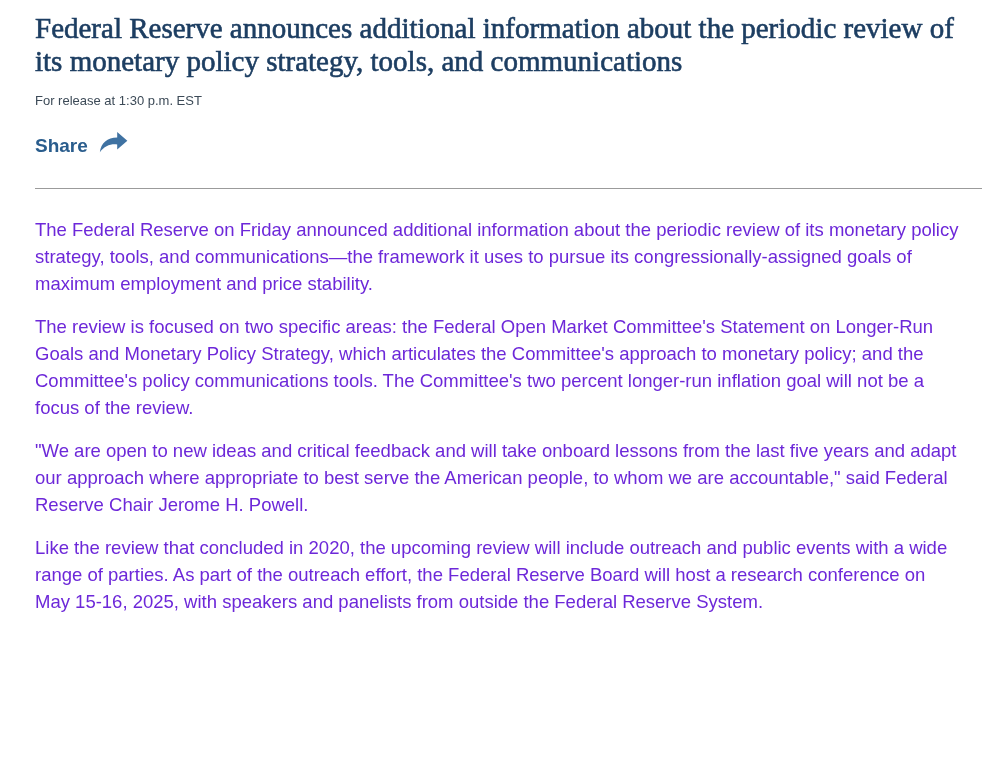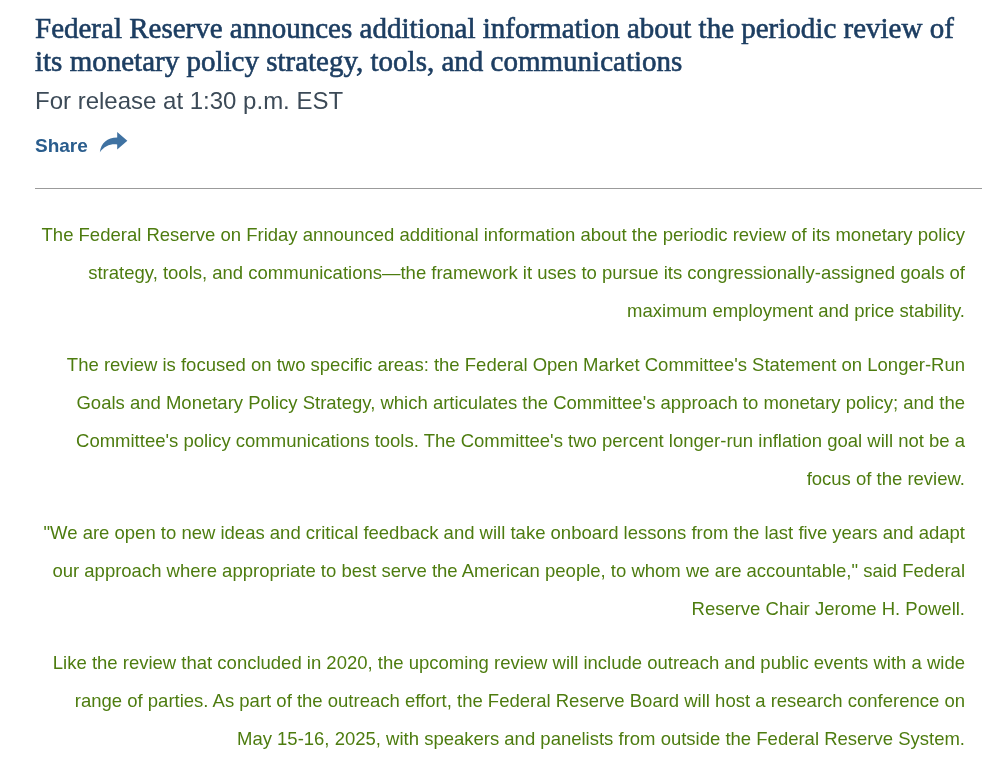--- a/index.html
+++ b/index.html
@@ -20,21 +20,21 @@
     font-size: 29px;
     line-height: 33px;
     font-weight: 400;
     -webkit-text-stroke: 0.6px;
     color: #1d3e62;
     max-width: 940px;
     margin: 0 0 12px 0;
   }
   .release-line {
     font-family: "Liberation Sans", "DejaVu Sans", sans-serif;
-    font-size: 24px;
+    font-size: 13px;
     line-height: 21px;
     color: #3c4a57;
     margin: 0 0 20px 0;
   }
   .share-link {
     display: inline-flex;
     align-items: center;
     gap: 10px;
     font-family: "Liberation Sans", "DejaVu Sans", sans-serif;
     font-size: 19px;
@@ -47,25 +47,24 @@
   .share-icon { display: inline-block; }
   .divider {
     border: none;
     border-top: 1px solid #9b9b9b;
     width: 947px;
     margin: 0 0 27px 0;
   }
   .article p {
     font-family: "Liberation Sans", "DejaVu Sans", sans-serif;
     font-size: 18.5px;
-    line-height: 38px;
-    color: #4d7c0f;
+    line-height: 27px;
+    color: #6d28d9;
     max-width: 932px;
     margin: 0 0 16px 0;
-    text-align: right;
   }
   .article p em { font-style: italic; }
 </style>
 </head>
 <body>
 
 <div class="page">
 
   <h1 class="page-title">Federal Reserve announces additional information about the periodic review of its monetary policy strategy, tools, and communications</h1>
 

